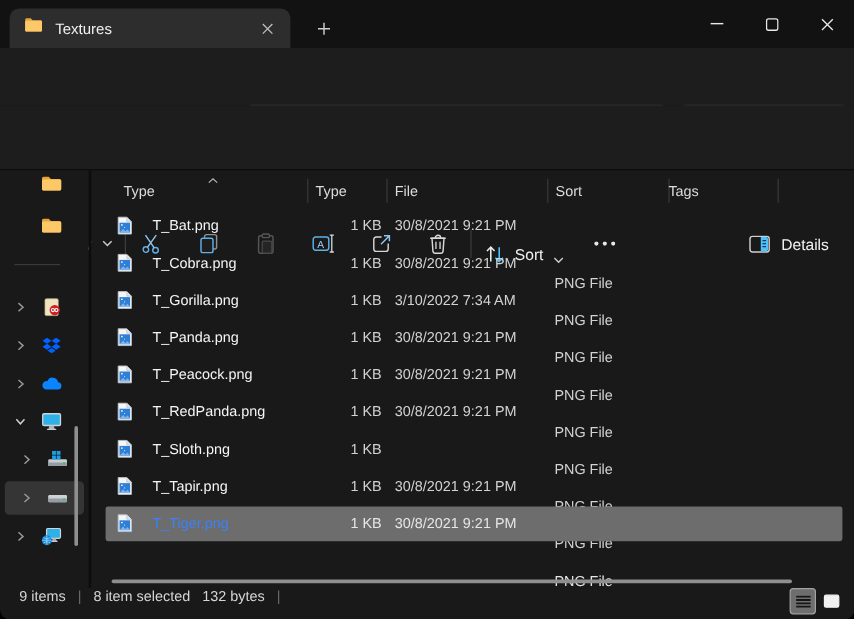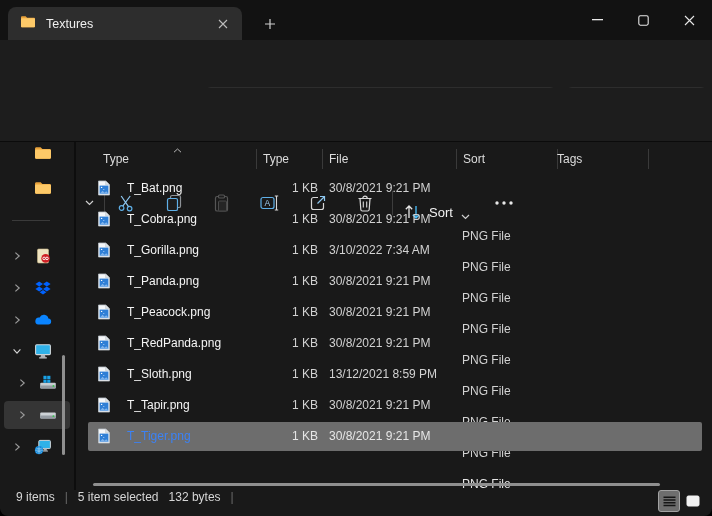--- a/index.html
+++ b/index.html
@@ -252,20 +252,30 @@
           </svg>
       </span>
     </div>
     <span class="tb-btn" style="left:487px">
       <svg width="18" height="4" viewBox="0 0 18 4">
           <circle cx="2" cy="2" r="1.7" fill="#e8e8e8"></circle>
           <circle cx="9" cy="2" r="1.7" fill="#e8e8e8"></circle>
           <circle cx="16" cy="2" r="1.7" fill="#e8e8e8"></circle>
         </svg>
     </span>
+    <div class="tb-details">
+      <span style="display:flex">
+        <svg width="18" height="15" viewBox="0 0 18 15">
+            <rect x="1" y="1" width="16" height="13" rx="2" fill="none" stroke="#d0d0d0" stroke-width="1.2"></rect>
+            <path d="M10 1.6h4.4a1.6 1.6 0 0 1 1.6 1.6v8.6a1.6 1.6 0 0 1-1.6 1.6H10z" fill="#4cc2ff"></path>
+            <path d="M11.4 4.5h3M11.4 7h3M11.4 9.5h3" stroke="#10405c" stroke-width="0.9"></path>
+          </svg>
+      </span>
+      <span class="tb-label">Details</span>
+    </div>
   </div>
 
   <div class="sidebar" id="sidebar">
       <div class="side-item" style="top: -3px;">
         <span class="side-icon"><svg width="20" height="20" viewBox="0 0 20 20">
             <path d="M2 5.8c0-.9.6-1.5 1.4-1.5h4.2l1.8 1.8h7.2c.8 0 1.4.6 1.4 1.4v6.7c0 .9-.6 1.5-1.4 1.5H3.4c-.8 0-1.4-.6-1.4-1.5z" fill="#e9a23b"></path>
             <path d="M2 8c0-.8.6-1.4 1.4-1.4h13.2c.8 0 1.4.6 1.4 1.4v6.2c0 .9-.6 1.5-1.4 1.5H3.4c-.8 0-1.4-.6-1.4-1.5z" fill="#fdc968"></path>
           </svg></span>
       </div>
       <div class="side-item" style="top: 32px;">
@@ -487,21 +497,20 @@
       <span class="f-icon"><svg width="14" height="16" viewBox="0 0 14 16">
             <path d="M1.5 1h7.2l3.8 3.8V15H1.5z" fill="#f4f6f8" stroke="#b9c0c6" stroke-width="0.8"></path>
             <path d="M8.7 1v3.8h3.8" fill="#dfe4e8" stroke="#b9c0c6" stroke-width="0.6"></path>
             <rect x="2.6" y="5.6" width="8.8" height="8.2" fill="#2f7fd6"></rect>
             <circle cx="4.6" cy="7.4" r="0.7" fill="#fff"></circle>
             <circle cx="6.8" cy="9.6" r="0.5" fill="#cfe3ff"></circle>
             <path d="M2.6 13.8l3-3 2 2 1.6-1.6 2.2 2.4v0.2z" fill="#7fb3ea"></path>
           </svg></span>
       <span class="fcell f-name">T_Sloth.png</span>
       <span class="fcell f-size">1 KB</span>
-      <span class="fcell f-date">13/12/2021 8:59 PM</span>
       <span class="fcell f-type">PNG File</span>
     </div>
       <div class="frow">
       <span class="hlbg"></span>
       <span class="f-icon"><svg width="14" height="16" viewBox="0 0 14 16">
             <path d="M1.5 1h7.2l3.8 3.8V15H1.5z" fill="#f4f6f8" stroke="#b9c0c6" stroke-width="0.8"></path>
             <path d="M8.7 1v3.8h3.8" fill="#dfe4e8" stroke="#b9c0c6" stroke-width="0.6"></path>
             <rect x="2.6" y="5.6" width="8.8" height="8.2" fill="#2f7fd6"></rect>
             <circle cx="4.6" cy="7.4" r="0.7" fill="#fff"></circle>
             <circle cx="6.8" cy="9.6" r="0.5" fill="#cfe3ff"></circle>
@@ -527,21 +536,21 @@
       <span class="fcell f-date">30/8/2021 9:21 PM</span>
       <span class="fcell f-type">PNG File</span>
     </div>
     </div>
 
   <div class="hscroll"></div>
 
   <div class="statusbar">
     <span>9 items</span>
     <span class="status-div">|</span>
-    <span>5 item selected</span>
+    <span>8 item selected</span>
     <span class="status-size">132 bytes</span>
     <span class="status-div">|</span>
   </div>
   <div class="view-btns">
     <span class="view-btn active">
       <svg width="13" height="11" viewBox="0 0 13 11">
           <path d="M0.5 1.2h12M0.5 4h12M0.5 6.8h12M0.5 9.6h12" stroke="#161616" stroke-width="1.5"></path>
         </svg>
     </span>
     <span class="view-btn">

